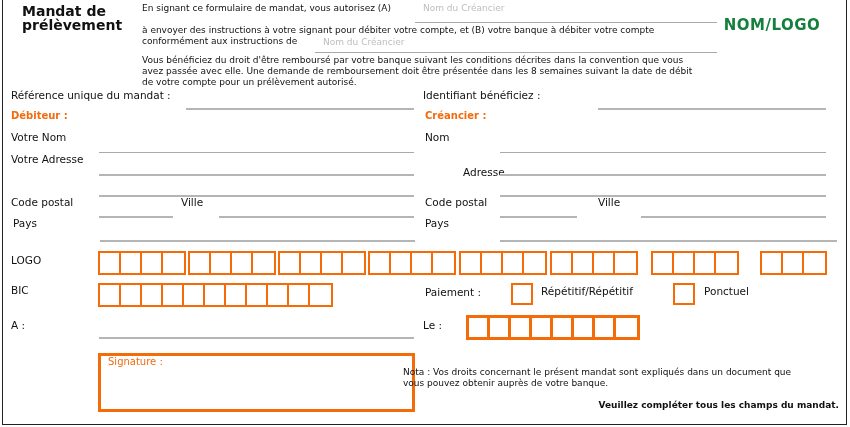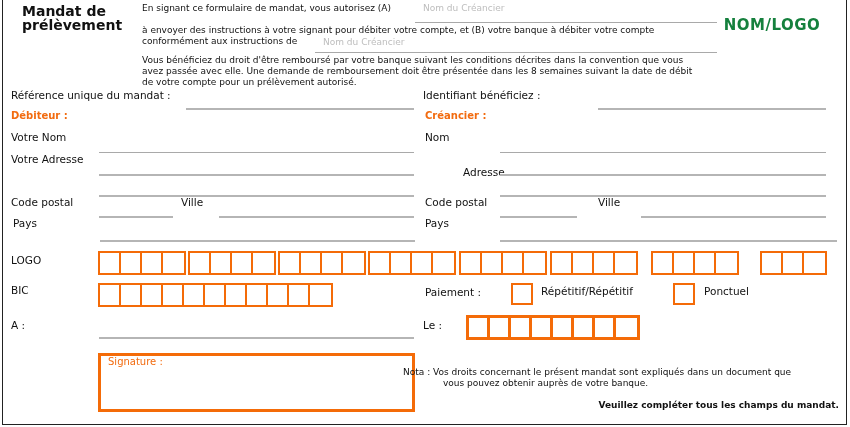--- a/index.html
+++ b/index.html
@@ -165,14 +165,14 @@
     <div class="cell" style="border-right-width:3px;"></div>
     <div class="cell" style="border-right-width:3px;"></div>
     <div class="cell"></div>
 </div>
 
 <div class="sig">
   <span>Signature :</span>
 </div>
 
 <div class="abs small" style="left:403px;top:367px;">Nota : Vos droits concernant le présent mandat sont expliqués dans un document que</div>
-<div class="abs small" style="left:443px;top:378px;">vous pouvez obtenir auprès de votre banque.</div>
+<div class="abs small" style="left:403px;top:378px;">vous pouvez obtenir auprès de votre banque.</div>
 <div class="abs small bold" style="right:11px;top:400px;">Veuillez compléter tous les champs du mandat.</div>
 
 </body></html>

